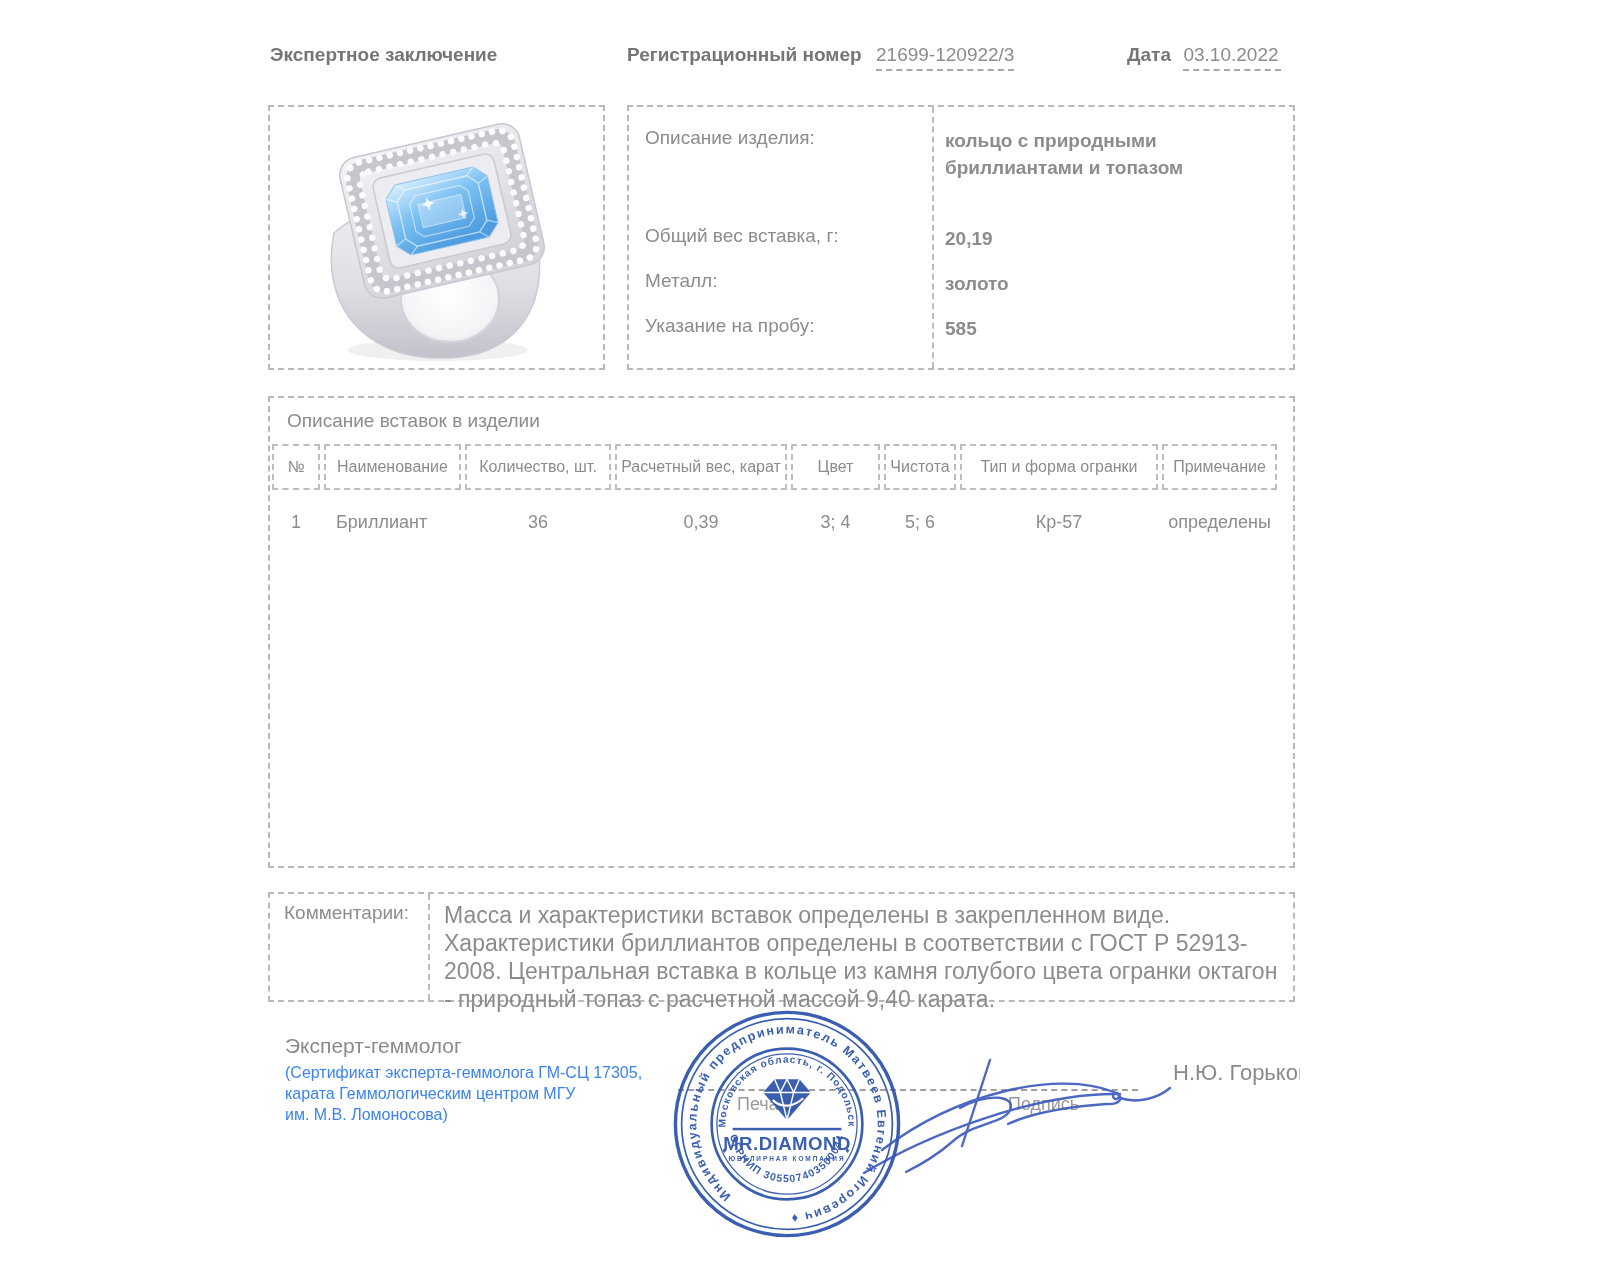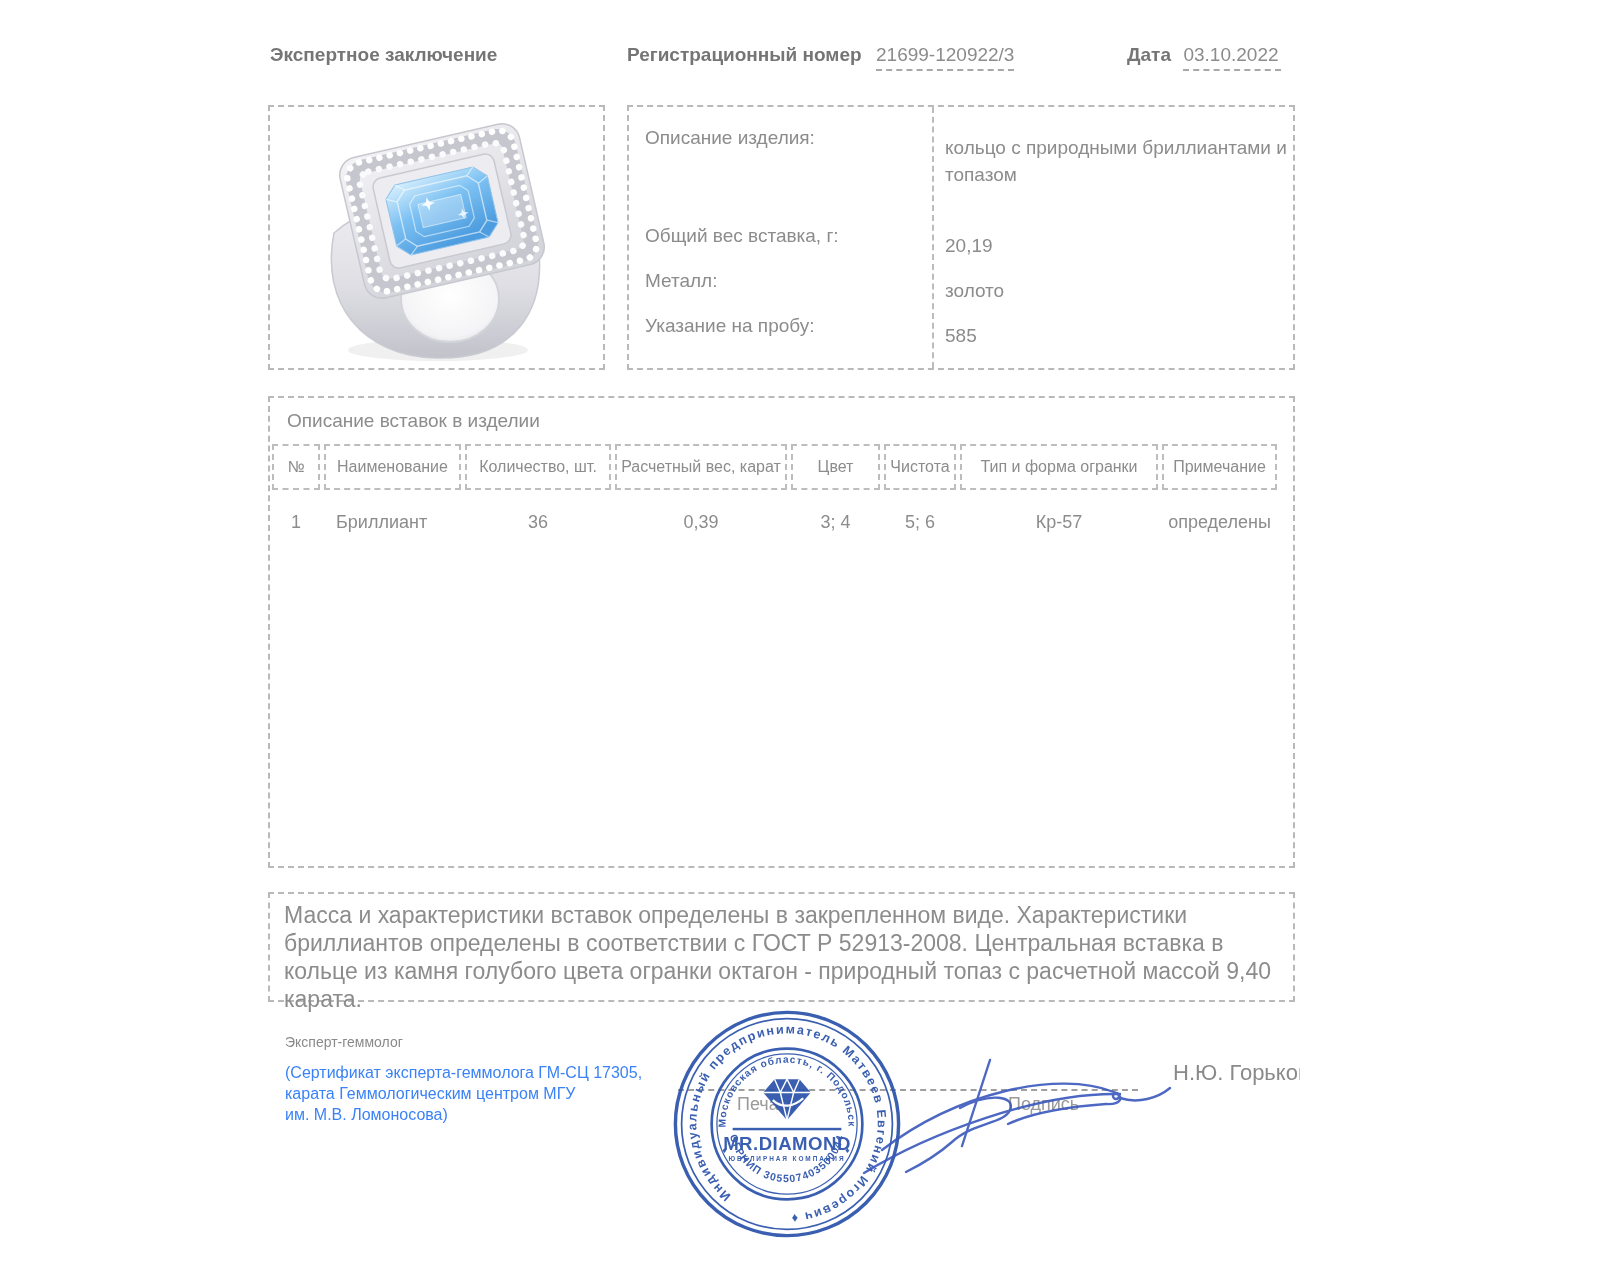--- a/index.html
+++ b/index.html
@@ -20,21 +20,21 @@
 
   
   .hdr-item { top: 44px; white-space: nowrap; }
 
   
   .photo-box { left: 268px; top: 105px; width: 337px; height: 265px; }
   .desc-box  { left: 627px; top: 105px; width: 668px; height: 265px; }
   .desc-divider { position:absolute; left: 303px; top: 0; bottom: 0; border-left: 2px dashed #bcbcbc; }
   .desc-row { position: absolute; left: 0; width: 100%; }
   .desc-row .lbl { position:absolute; left: 16px; top:0; font-size: 19px; }
-  .desc-row .val { position:absolute; left: 316px; top:7px; width: 348px; font-size: 19px; line-height: 27px; }
+  .desc-row .val { position:absolute; left: 316px; top:0; width: 348px; font-size: 19px; line-height: 27px; font-weight: bold; }
 
   
   .table-box { left: 268px; top: 396px; width: 1027px; height: 472px; }
   .table-title { position:absolute; left: 17px; top: 12px; font-size: 19px; }
   .tgrid { position:absolute; left: 0; width: 1021px;
            display: grid; grid-template-columns: 52px 141px 150px 176px 93px 76px 202px 119px; }
   .thead { top: 46px; }
   .thead .cell {
     border: 2px dashed #bdbdbd; margin: 0 2px; height: 46px;
     display:flex; align-items:center; justify-content:center;
@@ -43,21 +43,21 @@
   .trow { top: 104px; }
   .trow .cell { height: 40px; display:flex; align-items:center; justify-content:center; font-size: 18px; }
   .trow .cell.name { justify-content:flex-start; padding-left: 14px; }
 
   
   .comments-box { left: 268px; top: 892px; width: 1027px; height: 110px; display: flex; }
   .comments-label { width: 160px; border-right: 2px dashed #bcbcbc; padding: 8px 0 0 14px; font-size: 19px; }
   .comments-text { flex: 1; padding: 7px 12px 0 14px; font-size: 23px; line-height: 28px; }
 
   
-  .expert-title { left: 285px; top: 1034px; font-size: 14px; color:#8a8a8a; }
+  .expert-title { left: 285px; top: 1034px; font-size: 21px; color:#8a8a8a; }
   .expert-cert  { left: 285px; top: 1062px; font-size: 16px; line-height: 21px; color:#3b82f6; }
   .sig-line { left: 678px; top: 1089px; width: 460px; border-top: 2px dashed #9f9f9f; }
   .seal-word { left: 737px; top: 1094px; font-size: 18px; color:#9a9a9a; }
   .sign-word { left: 1008px; top: 1094px; font-size: 18px; color:#9a9a9a; }
   .expert-name { left: 1173px; top: 1060px; font-size: 22px; color:#8a8a8a; white-space:nowrap; }
   .stamp-svg { left: 663px; top: 1000px; }
   .sign-svg { left: 858px; top: 1030px; }
 </style>
 </head>
 <body>
@@ -161,20 +161,21 @@
       <div class="cell">36</div>
       <div class="cell">0,39</div>
       <div class="cell">3; 4</div>
       <div class="cell">5; 6</div>
       <div class="cell">Кр-57</div>
       <div class="cell">определены</div>
     </div>
   </div>
 
   <div class="abs dashed-box comments-box">
+    <div class="comments-label">Комментарии:</div>
     <div class="comments-text">Масса и характеристики вставок определены в закрепленном виде. Характеристики бриллиантов определены в соответствии с ГОСТ Р 52913-2008. Центральная вставка в кольце из камня голубого цвета огранки октагон - природный топаз с расчетной массой 9,40 карата.</div>
   </div>
 
   <div class="abs expert-title">Эксперт-геммолог</div>
   <div class="abs expert-cert">
     <div>(Сертификат эксперта-геммолога ГМ-СЦ 17305,</div>
     <div>карата Геммологическим центром МГУ</div>
     <div>им. М.В. Ломоносова)</div>
   </div>
 

